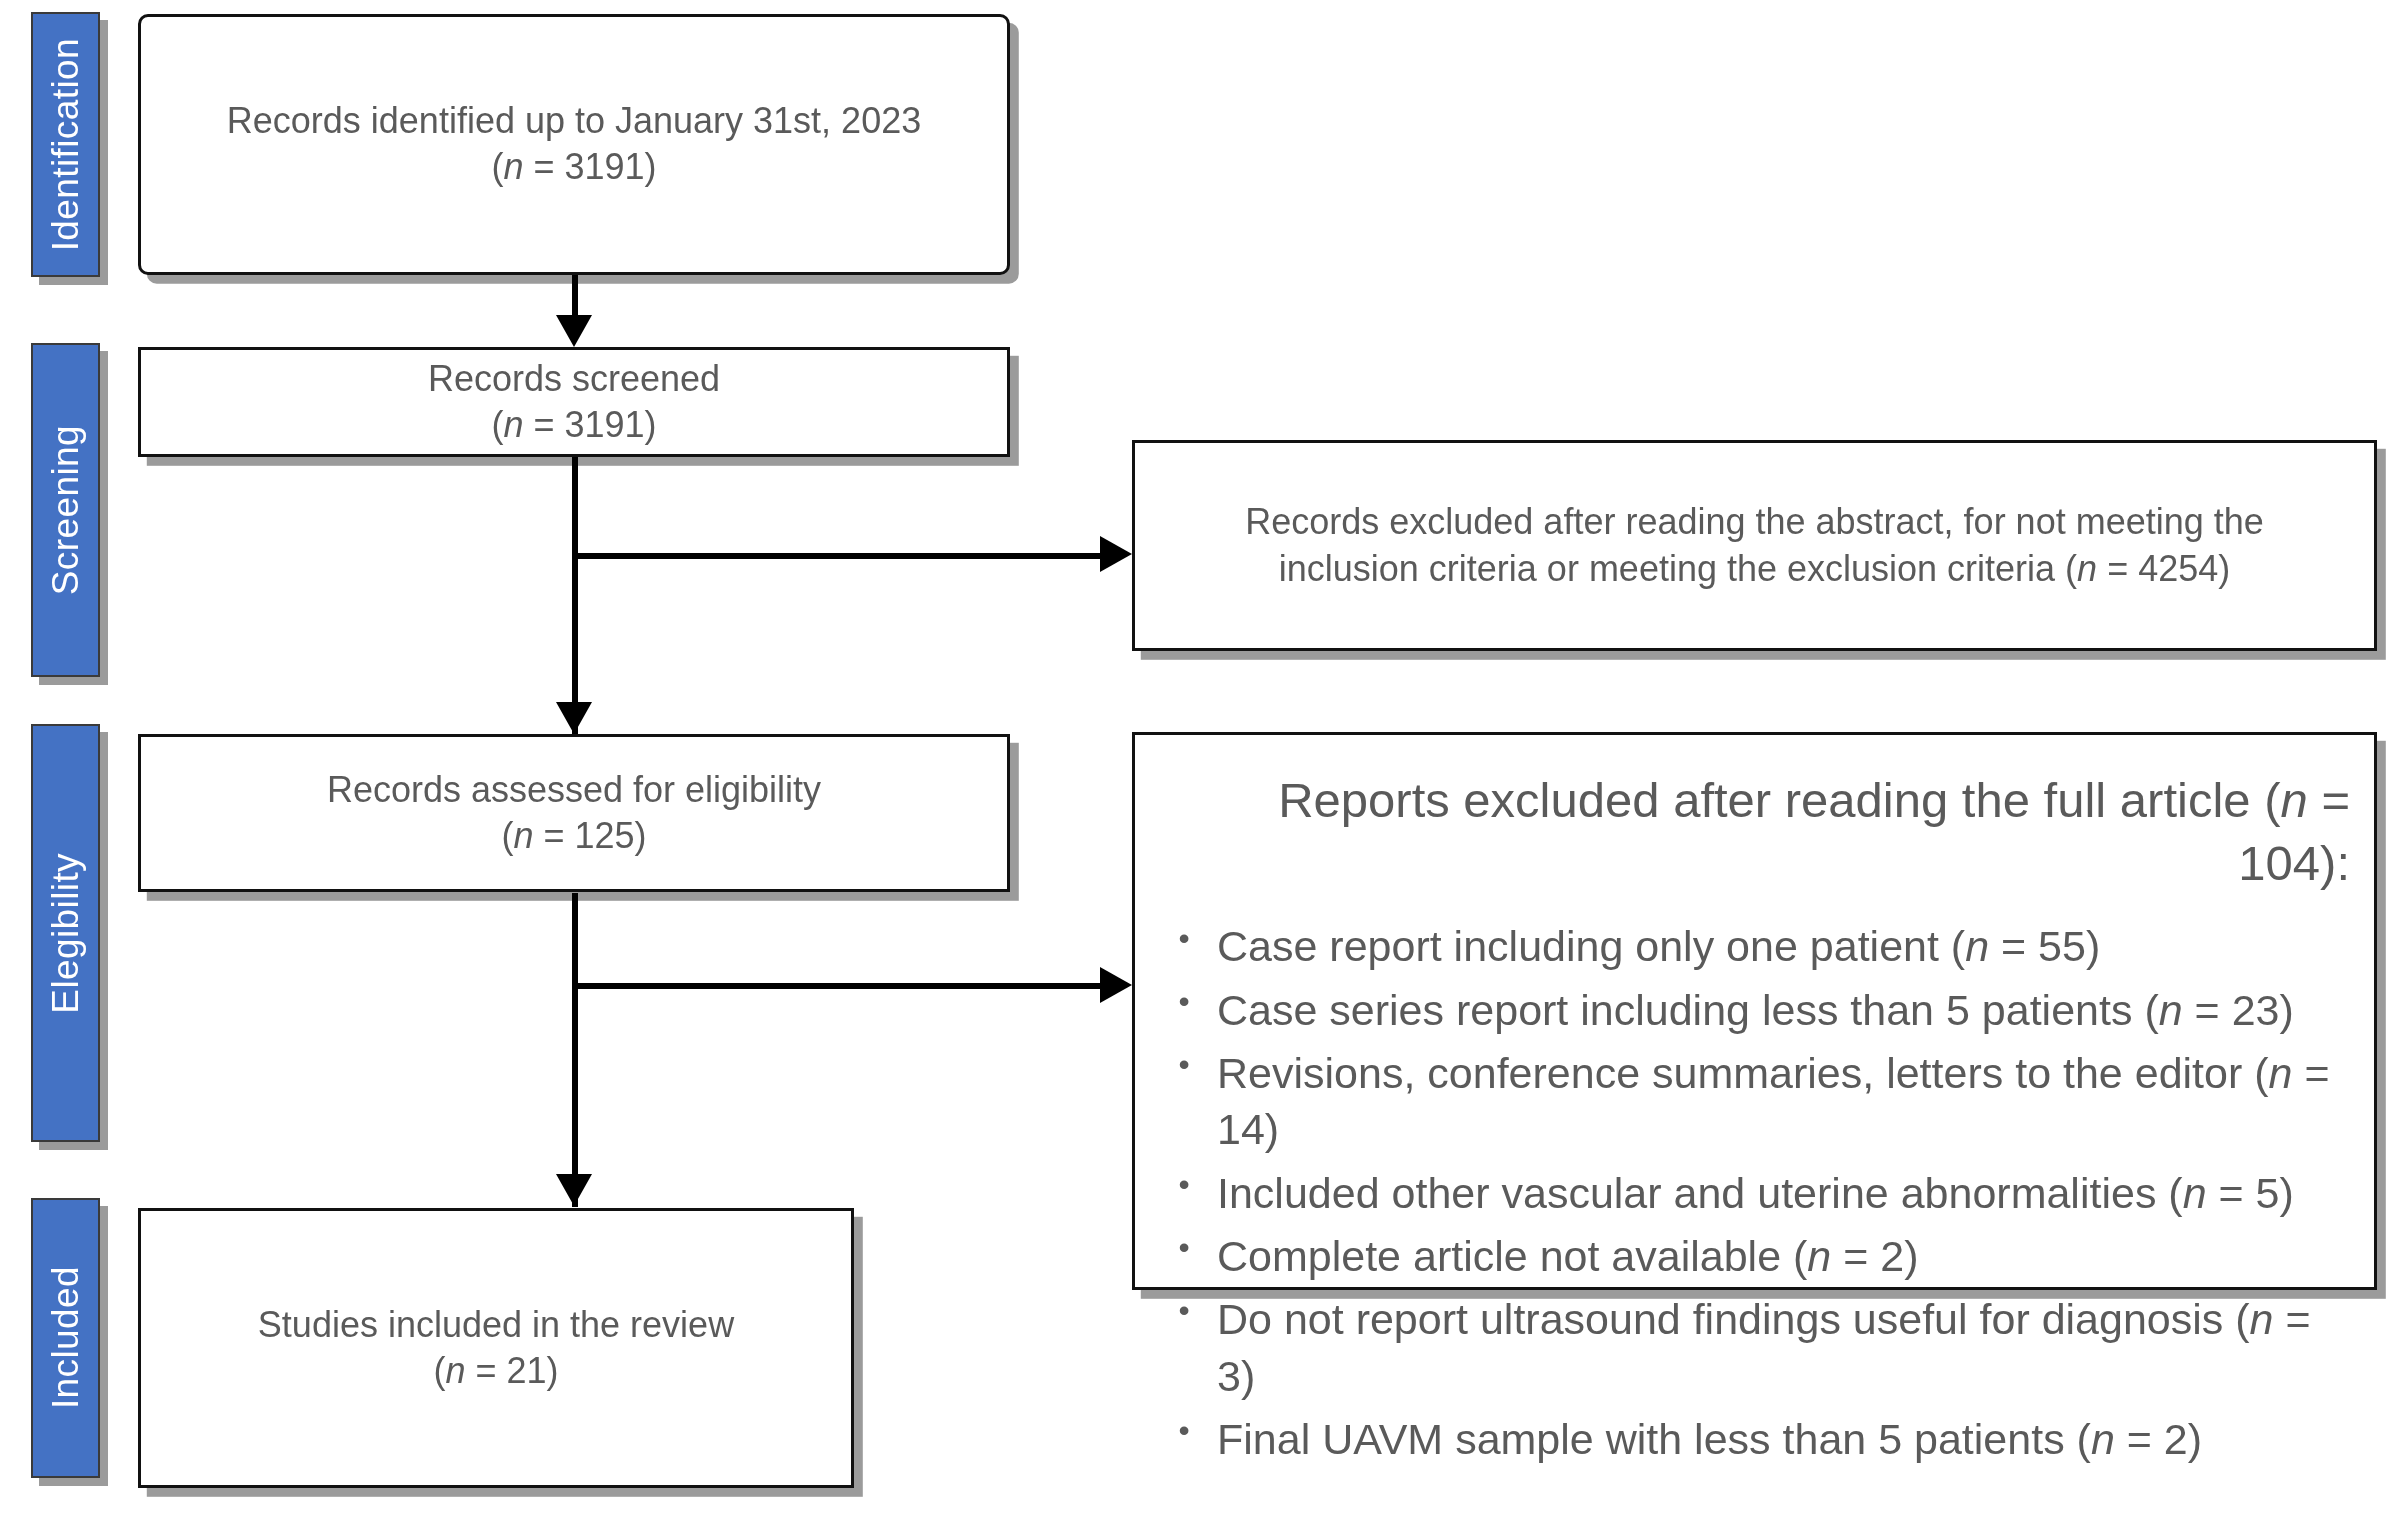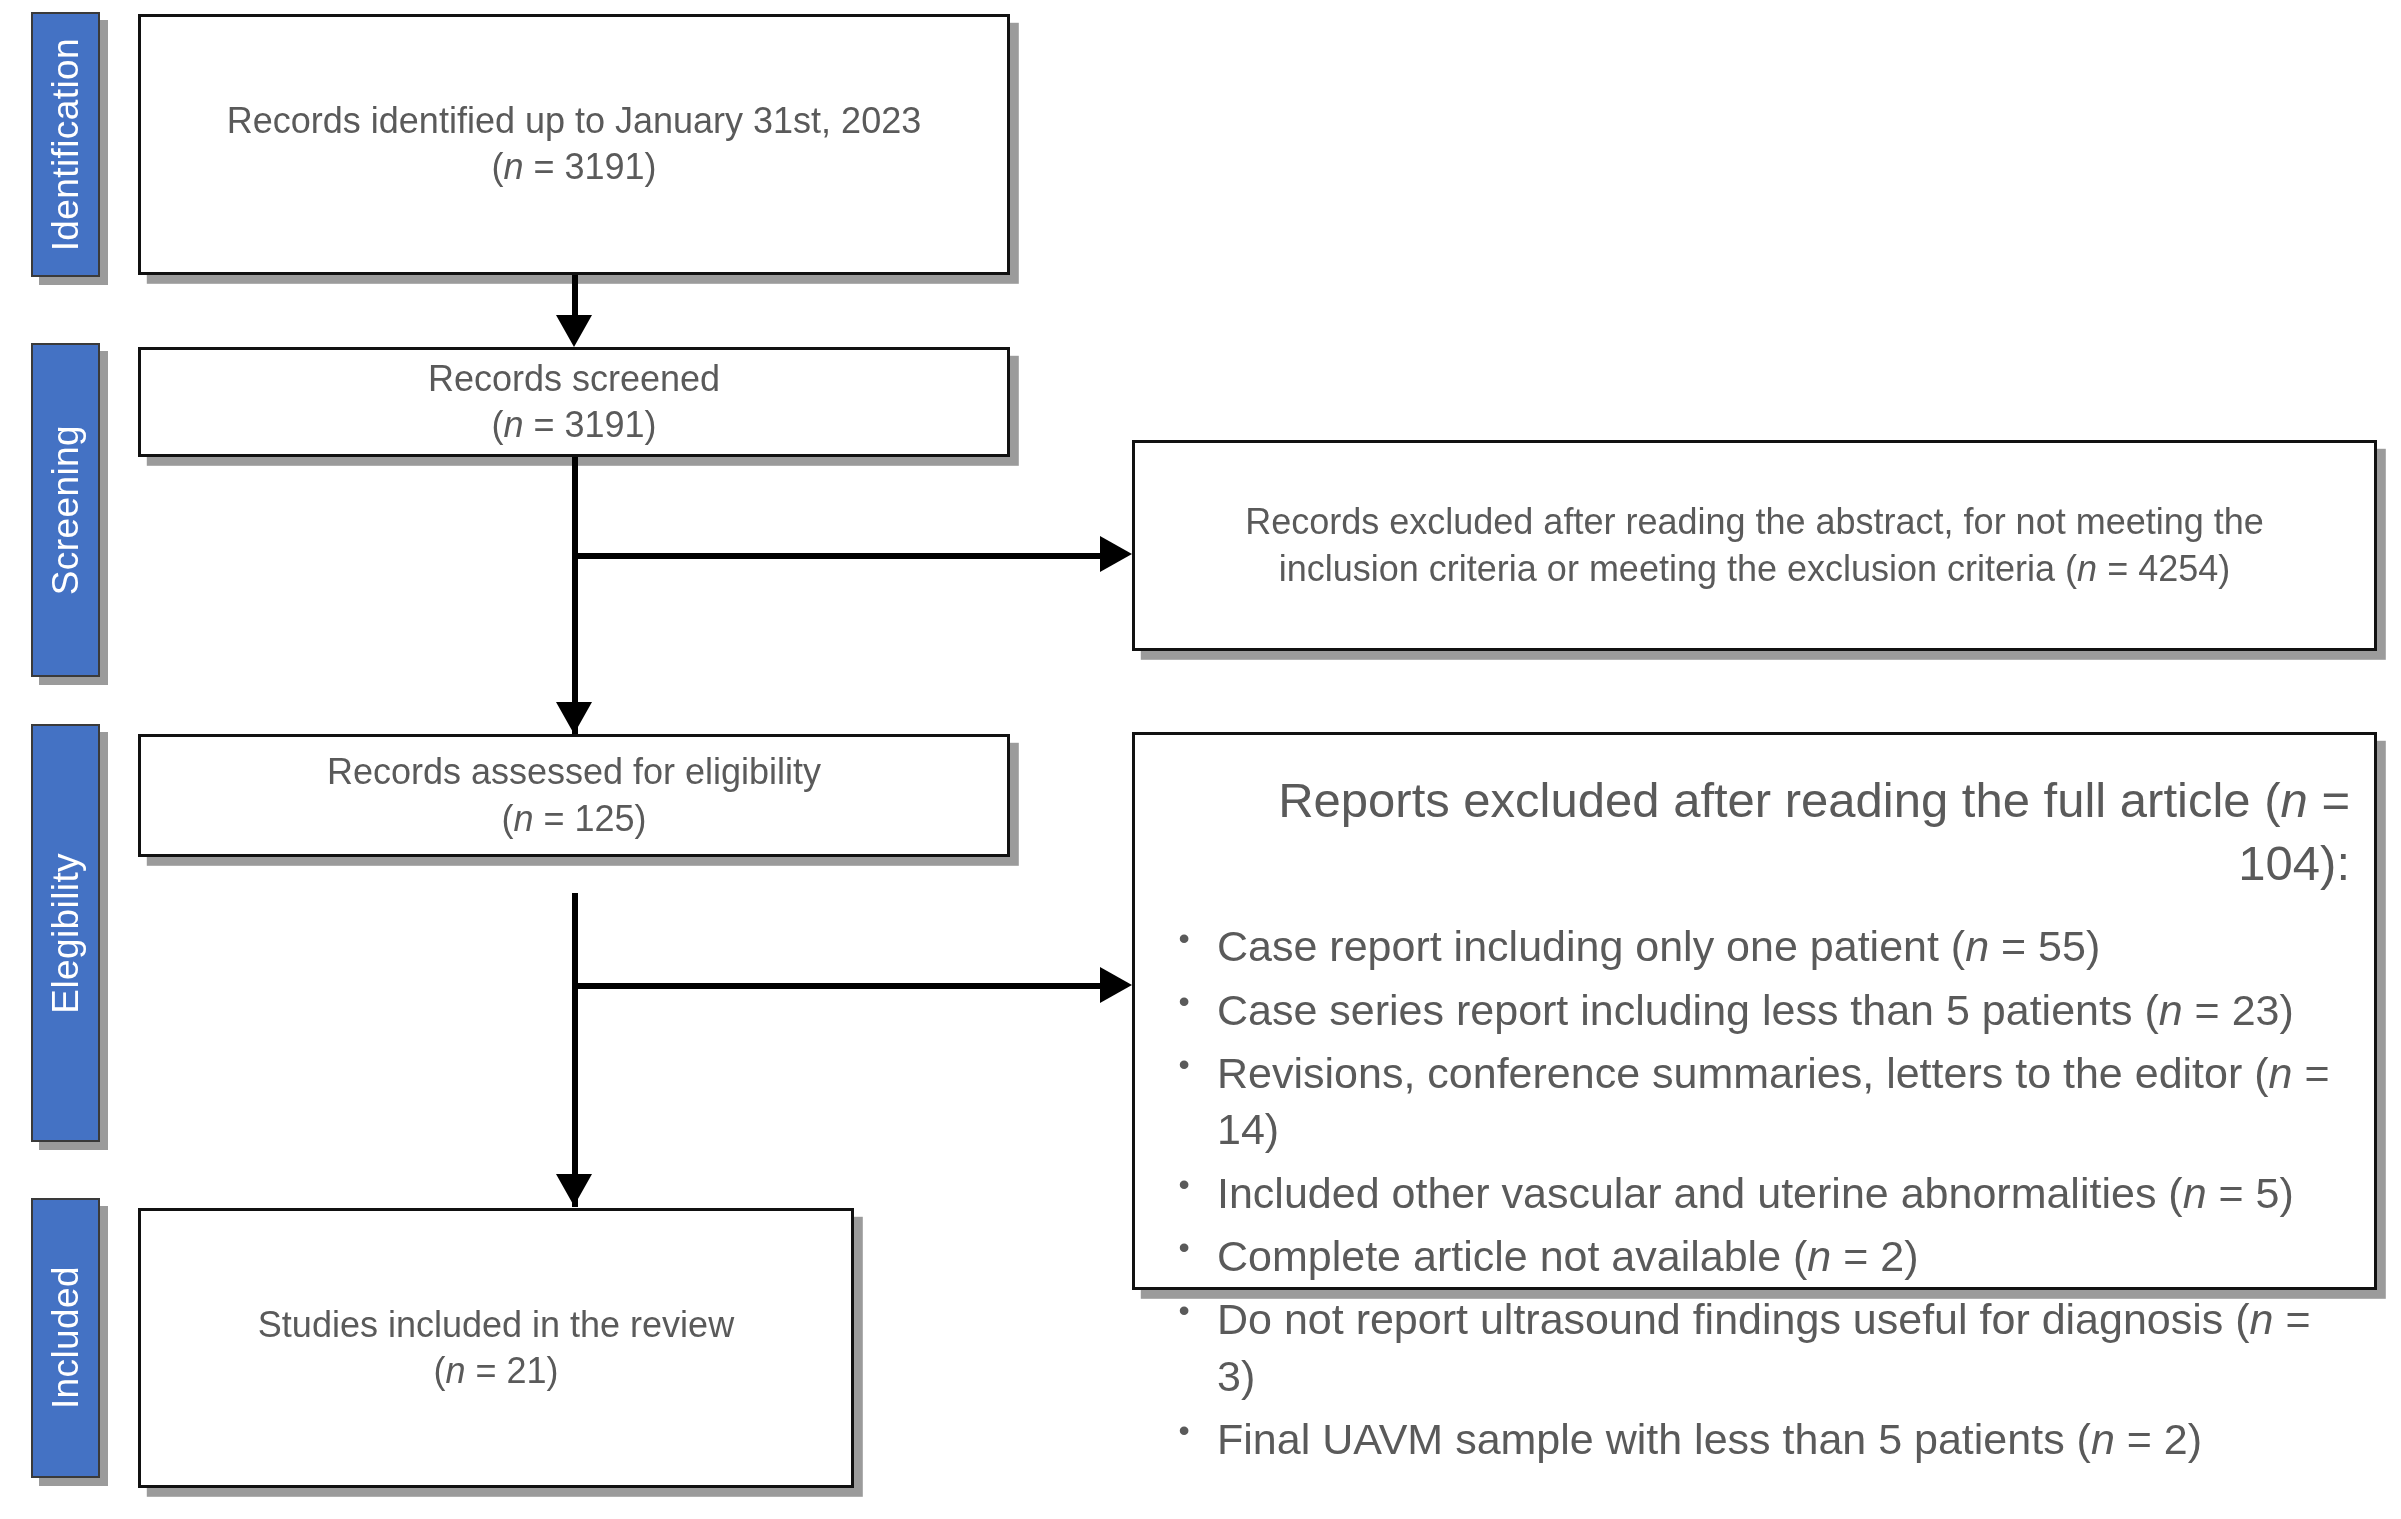--- a/index.html
+++ b/index.html
@@ -141,21 +141,21 @@
   </div>
 
   <div class="stage-bar" style="left:31px; top:724px; width:69px; height:418px;">
     <span class="stage-label">Elegibility</span>
   </div>
 
   <div class="stage-bar" style="left:31px; top:1198px; width:69px; height:280px;">
     <span class="stage-label">Included</span>
   </div>
 
-  <div class="box" style="left:138px; top:13.7px; width:872px; height:261px;">
+  <div class="box" style="left:138px; top:13.7px; width:872px; height:261px;border-radius:10px;">
     <div class="box-text">
       <span>Records identified up to January 31st, 2023</span><br>
       <span><span>(</span><em class="n">n</em><span> = 3191)</span></span>
     </div>
   </div>
 
   <div class="vline" style="left:572px; top:275px; height:48px;"></div>
   <div class="arrow-down" style="left:556px; top:315px;"></div>
 
   <div class="box" style="left:138px; top:347px; width:872px; height:110px;">
@@ -171,21 +171,21 @@
   <div class="hline" style="left:572px; top:553px; width:531px;"></div>
   <div class="arrow-right" style="left:1100px; top:536px;"></div>
 
   <div class="box" style="left:1132px; top:440px; width:1245px; height:211px;">
     <div class="box-text">
       <span>Records excluded after reading the abstract, for not meeting the</span><br>
       <span><span>inclusion criteria or meeting the exclusion criteria (</span><em class="n">n</em><span> = 4254)</span></span>
     </div>
   </div>
 
-  <div class="box" style="left:138px; top:734px; width:872px; height:123px;">
+  <div class="box" style="left:138px; top:734px; width:872px; height:158px;">
     <div class="box-text">
       <span>Records assessed for eligibility</span><br>
       <span><span>(</span><em class="n">n</em><span> = 125)</span></span>
     </div>
   </div>
 
   <div class="vline" style="left:572px; top:893px; height:314px;"></div>
   <div class="arrow-down" style="left:556px; top:1174px;"></div>
 
   <div class="hline" style="left:572px; top:983px; width:531px;"></div>

